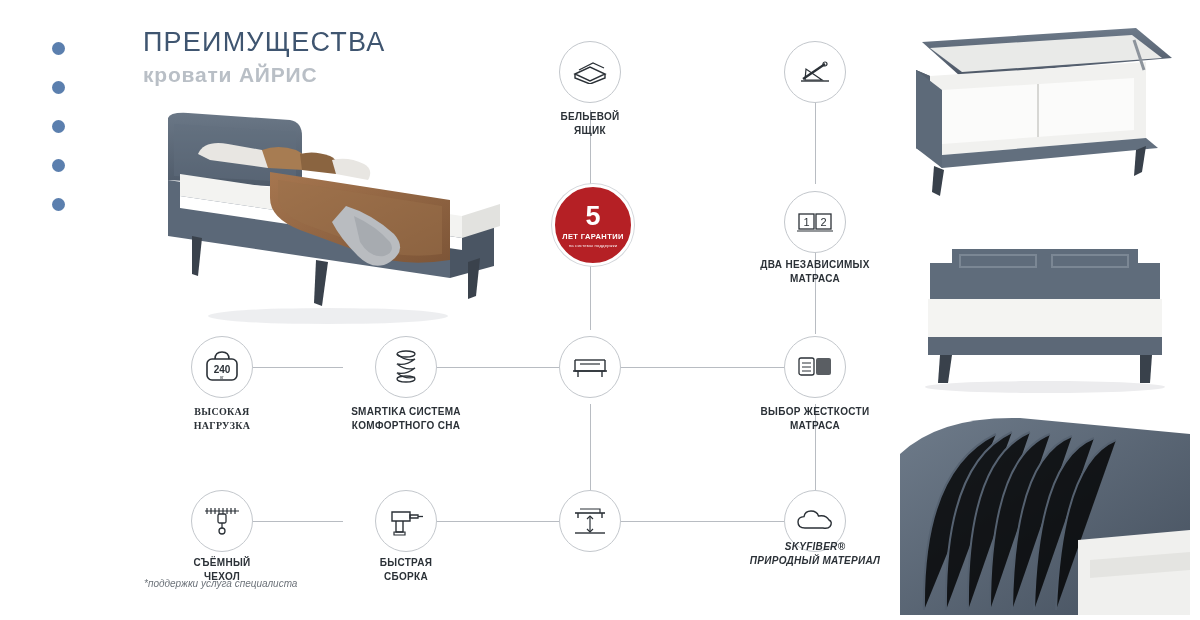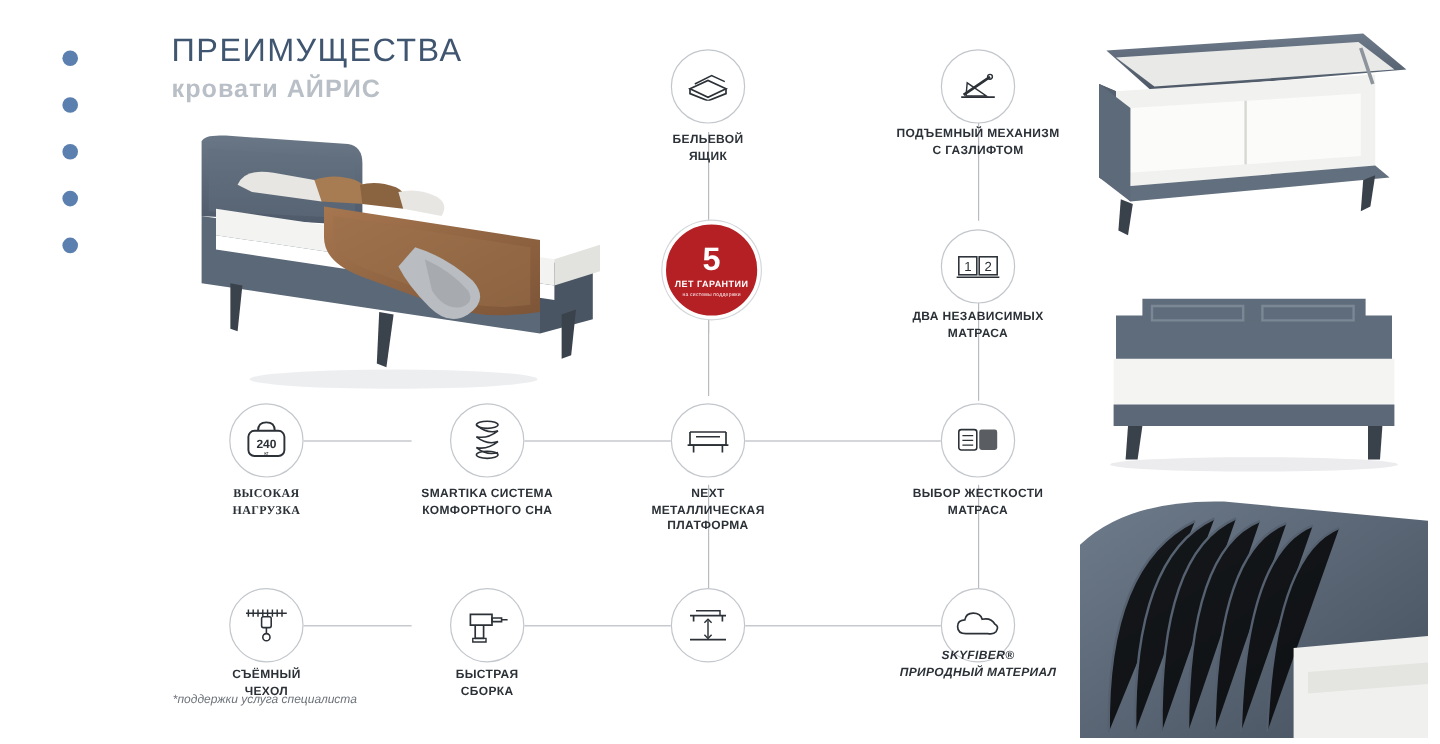--- a/index.html
+++ b/index.html
@@ -295,24 +295,20 @@
   <div class="node" style="left:815px; top:72px;">
     <span>
       <svg width="34" height="26" viewBox="0 0 34 26">
         <path d="M3 22 L31 22" stroke="#2b3137" stroke-width="1.4"></path>
         <path d="M5 20 L27 5" stroke="#2b3137" stroke-width="2.2"></path>
         <path d="M7 21 L24 21 L8 10 Z" fill="none" stroke="#2b3137" stroke-width="1.2"></path>
         <circle cx="27" cy="5" r="2" fill="none" stroke="#2b3137" stroke-width="1.2"></circle>
       </svg>
     </span>
   </div>
-  <div class="node-label" style="left:815px; top:105px;">
-    <div>ПОДЪЕМНЫЙ МЕХАНИЗМ</div>
-    <div>С ГАЗЛИФТОМ</div>
-  </div>
 
   <div class="badge" style="left:590px; top:222px;">
     <div class="num">5</div>
     <div class="l1">ЛЕТ ГАРАНТИИ</div>
     <div class="l2">на системы поддержки</div>
   </div>
 
   <div class="node" style="left:815px; top:222px;">
     <span>
       <svg width="36" height="24" viewBox="0 0 36 24">
@@ -361,25 +357,20 @@
   <div class="node" style="left:590px; top:367px;">
     <span>
       <svg width="36" height="26" viewBox="0 0 36 26">
         <path d="M3 6 L3 17 L33 17 L33 6" fill="none" stroke="#2b3137" stroke-width="1.4"></path>
         <path d="M1 17 L35 17" stroke="#2b3137" stroke-width="1.4"></path>
         <path d="M6 17 L6 23 M30 17 L30 23" stroke="#2b3137" stroke-width="1.4"></path>
         <path d="M8 10 L28 10" stroke="#2b3137" stroke-width="1.2"></path>
         <path d="M3 6 L33 6" stroke="#2b3137" stroke-width="1.4"></path>
       </svg>
     </span>
-  </div>
-  <div class="node-label" style="left:590px; top:405px;">
-    <div>NEXT</div>
-    <div>МЕТАЛЛИЧЕСКАЯ</div>
-    <div>ПЛАТФОРМА</div>
   </div>
 
   <div class="node" style="left:815px; top:367px;">
     <span>
       <svg width="36" height="24" viewBox="0 0 36 24">
         <rect x="2" y="3" width="15" height="17" rx="2" fill="none" stroke="#2b3137" stroke-width="1.3"></rect>
         <rect x="19" y="3" width="15" height="17" rx="2" fill="#2b3137" opacity=".78"></rect>
         <path d="M5 8 L14 8 M5 12 L14 12 M5 16 L14 16" stroke="#2b3137" stroke-width="1"></path>
       </svg>
     </span>

